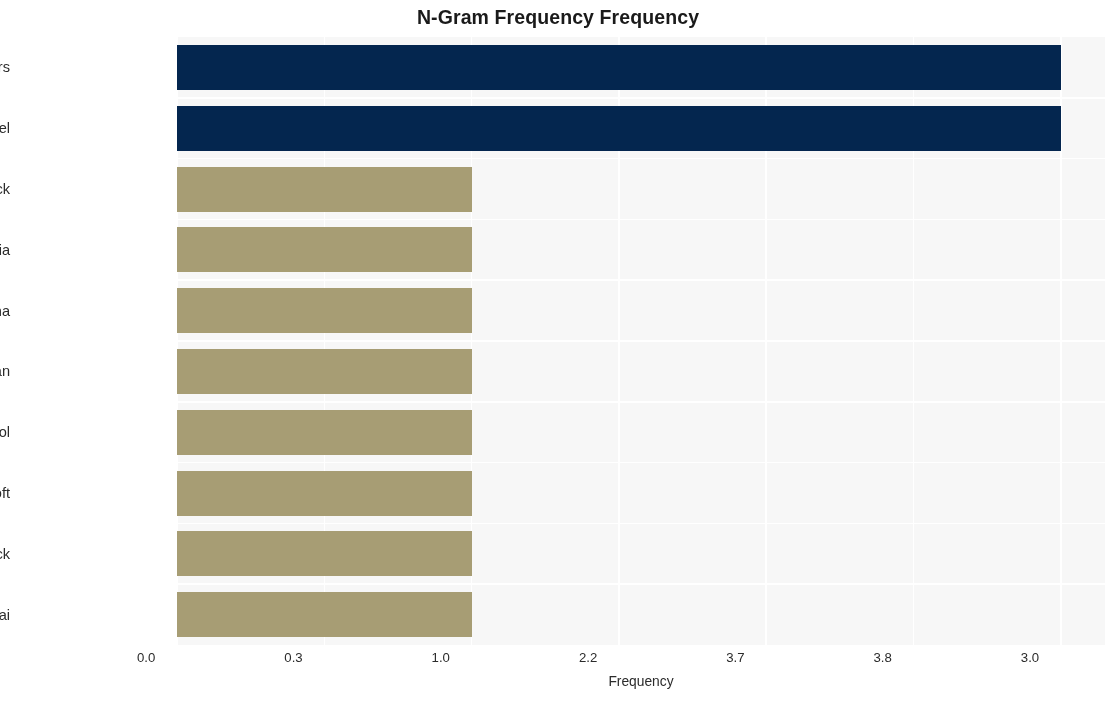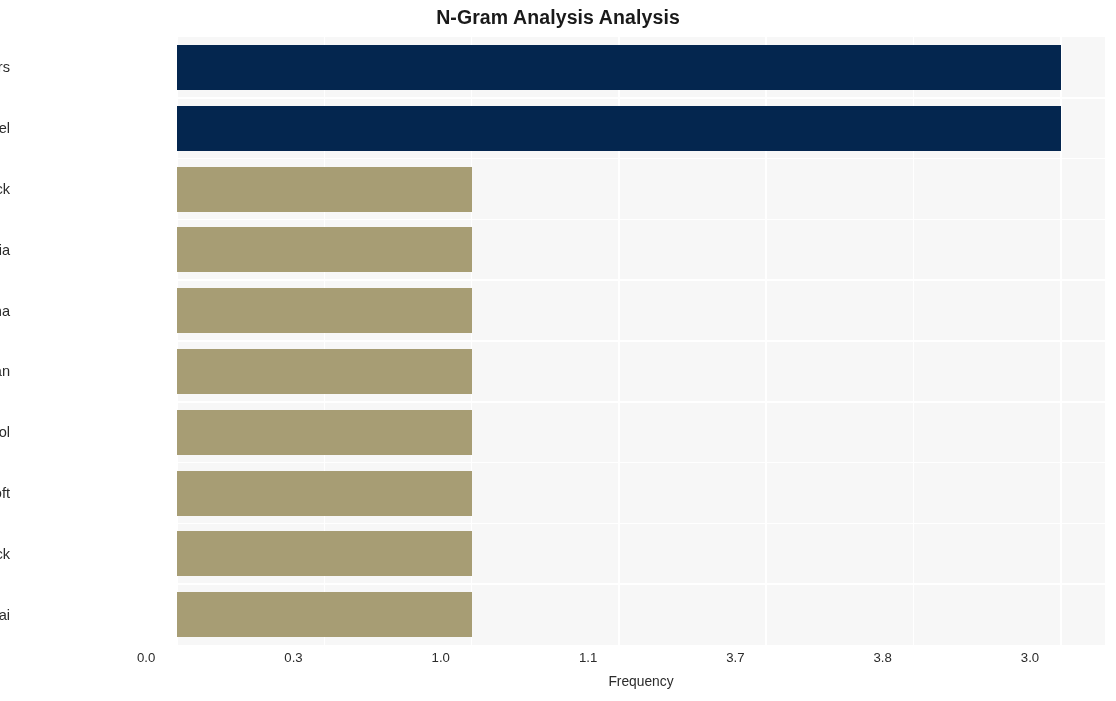--- a/index.html
+++ b/index.html
@@ -102,21 +102,21 @@
     font-size: 13.8px;
     color: #2b2b2b;
     line-height: 1;
   }
 </style>
 </head>
 <body>
 
 <div id="chart-root">
 
-  <div id="chart-title">N-Gram Analysis Analysis</div>
+  <div id="chart-title">N-Gram Frequency Frequency</div>
 
   <div id="plot-area">
     <div id="gridlines-h">
         <div class="hgrid" style="top: 60px;"></div>
         <div class="hgrid" style="top: 120.8px;"></div>
         <div class="hgrid" style="top: 181.6px;"></div>
         <div class="hgrid" style="top: 242.4px;"></div>
         <div class="hgrid" style="top: 303.2px;"></div>
         <div class="hgrid" style="top: 364px;"></div>
         <div class="hgrid" style="top: 424.8px;"></div>
@@ -155,21 +155,21 @@
       <div class="ytick" style="top: 364.4px;">russia china iran</div>
       <div class="ytick" style="top: 425.2px;">china iran tool</div>
       <div class="ytick" style="top: 486px;">iran tool microsoft</div>
       <div class="ytick" style="top: 546.8px;">tool microsoft back</div>
       <div class="ytick" style="top: 607.6px;">microsoft back openai</div>
     </div>
   <div id="xticks">
       <div class="xtick" style="left: 177px;">0.0</div>
       <div class="xtick" style="left: 324.302px;">0.3</div>
       <div class="xtick" style="left: 471.603px;">1.0</div>
-      <div class="xtick" style="left: 618.905px;">1.1</div>
+      <div class="xtick" style="left: 618.905px;">2.2</div>
       <div class="xtick" style="left: 766.206px;">3.7</div>
       <div class="xtick" style="left: 913.508px;">3.8</div>
       <div class="xtick" style="left: 1060.81px;">3.0</div>
     </div>
 
   <div id="xlabel">Frequency</div>
 
 </div>
 
 </body></html>

